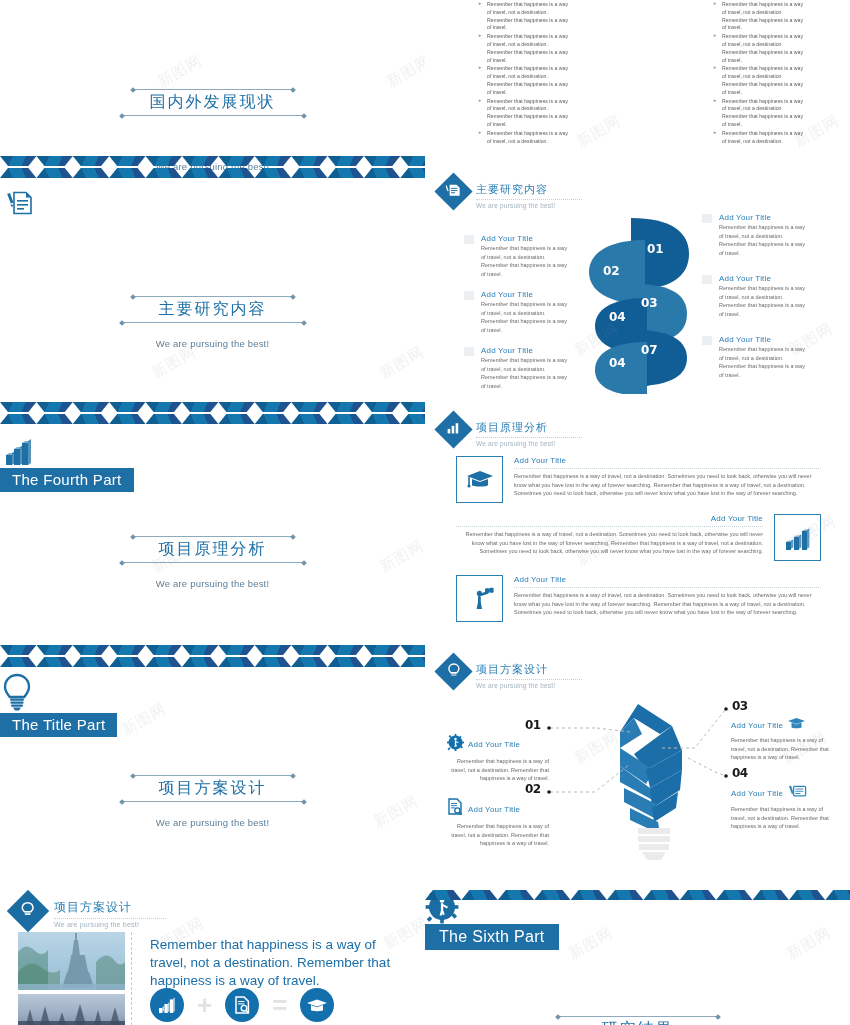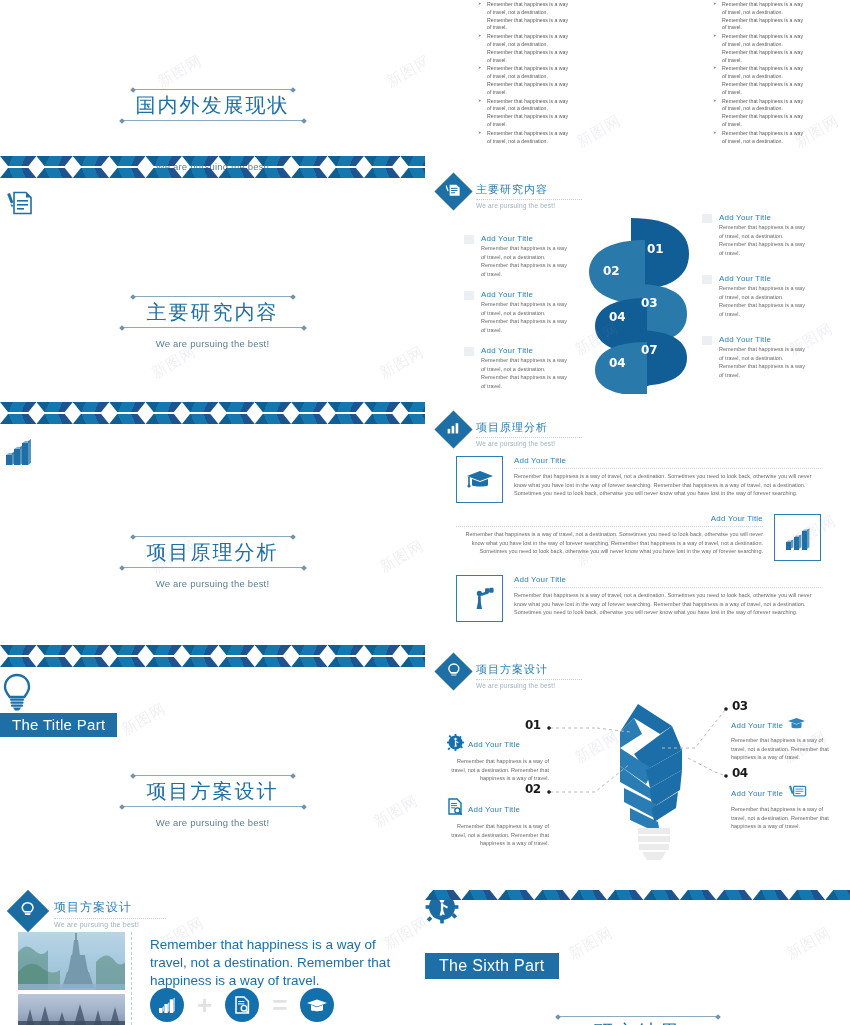--- a/index.html
+++ b/index.html
@@ -39,23 +39,23 @@
     width: 164px; height: 1px; background: #8fa9bc; position: relative;
   }
   .rule::before, .rule::after {
     content: ""; position: absolute; top: -1.5px;
     width: 4px; height: 4px; background: #6f93ab;
     transform: rotate(45deg);
   }
   .rule::before { left: 0; }
   .rule::after { right: 0; }
   .cn-title {
-    font-size: 20px; color: #1D6FA5; letter-spacing: 2px;
+    font-size: 16px; color: #1D6FA5; letter-spacing: 2px;
     padding: 3px 0 2px 0; line-height: 1.25;
-    font-family: Liberation Serif, serif;
+    font-family: Liberation Mono, monospace;
   }
   .tagline {
     position: absolute; left: 0; right: 0; text-align: center;
     font-size: 9.5px; color: #5b7e99; letter-spacing: .2px;
   }
 
   
   .hexstrip {
     position: absolute; left: 0; width: 425px; height: 24px;
     display: flex; align-items: center; overflow: hidden;
@@ -505,20 +505,23 @@
             <path d="M12 18 l3-2 v12 l-3 2z" opacity=".75"></path>
           <path d="M6 20 l3-2 h6 l-3 2z" opacity=".55"></path>
           <path d="M14 14 h6 v16 h-6z"></path>
             <path d="M20 12 l3-2 v18 l-3 2z" opacity=".75"></path>
           <path d="M14 14 l3-2 h6 l-3 2z" opacity=".55"></path>
           <path d="M22 8 h6 v22 h-6z"></path>
             <path d="M28 6 l3-2 v24 l-3 2z" opacity=".75"></path>
           <path d="M22 8 l3-2 h6 l-3 2z" opacity=".55"></path>
         </g>
       </svg>
+    </div>
+    <div class="eng" style="top:73px;">
+      <span class="eng-box">The Fourth Part</span>
     </div>
     <div class="cn-row" style="top:101px;">
       <div class="rule"></div>
       <div class="cn-title">项目原理分析</div>
       <div class="rule" style="width:186px;"></div>
     </div>
     <div class="tagline" style="top:143px;">We are pursuing the best!</div>
     <span class="wm sm" style="left:150px; top:112px;">新图网</span>
     <span class="wm sm" style="left:378px; top:112px;">新图网</span>
   </div>
@@ -1041,21 +1044,21 @@
         </g>
         <g fill="#ffffff">
           <circle cx="17" cy="10.4" r="2.3"></circle>
           <path d="M15.9 13.2 h2.3 v7.4 h-2.3z"></path>
           <path d="M14.6 25.6 l1.5-5.8h1.8l-1.1 5.8z"></path>
           <path d="M19.8 24.8 l-1.8-5h-2l1.4 5z"></path>
           <path d="M18.4 14.2 l4.6 2.6 -1 1.8 -4.4-2.6z"></path>
         </g>
       </svg>
     </div>
-    <div class="eng" style="top:94px;margin-top:29px;">
+    <div class="eng" style="top:94px;">
       <span class="eng-box" style="font-size:16px; padding:4px 14px 5px 14px;">The Sixth Part</span>
     </div>
     <div class="cn-row" style="top:126px;">
       <div class="rule"></div>
       <div class="cn-title">研究结果</div>
     </div>
     <span class="wm sm" style="left:142px; top:44px;">新图网</span>
     <span class="wm sm" style="left:360px; top:44px;">新图网</span>
   </div>
 

